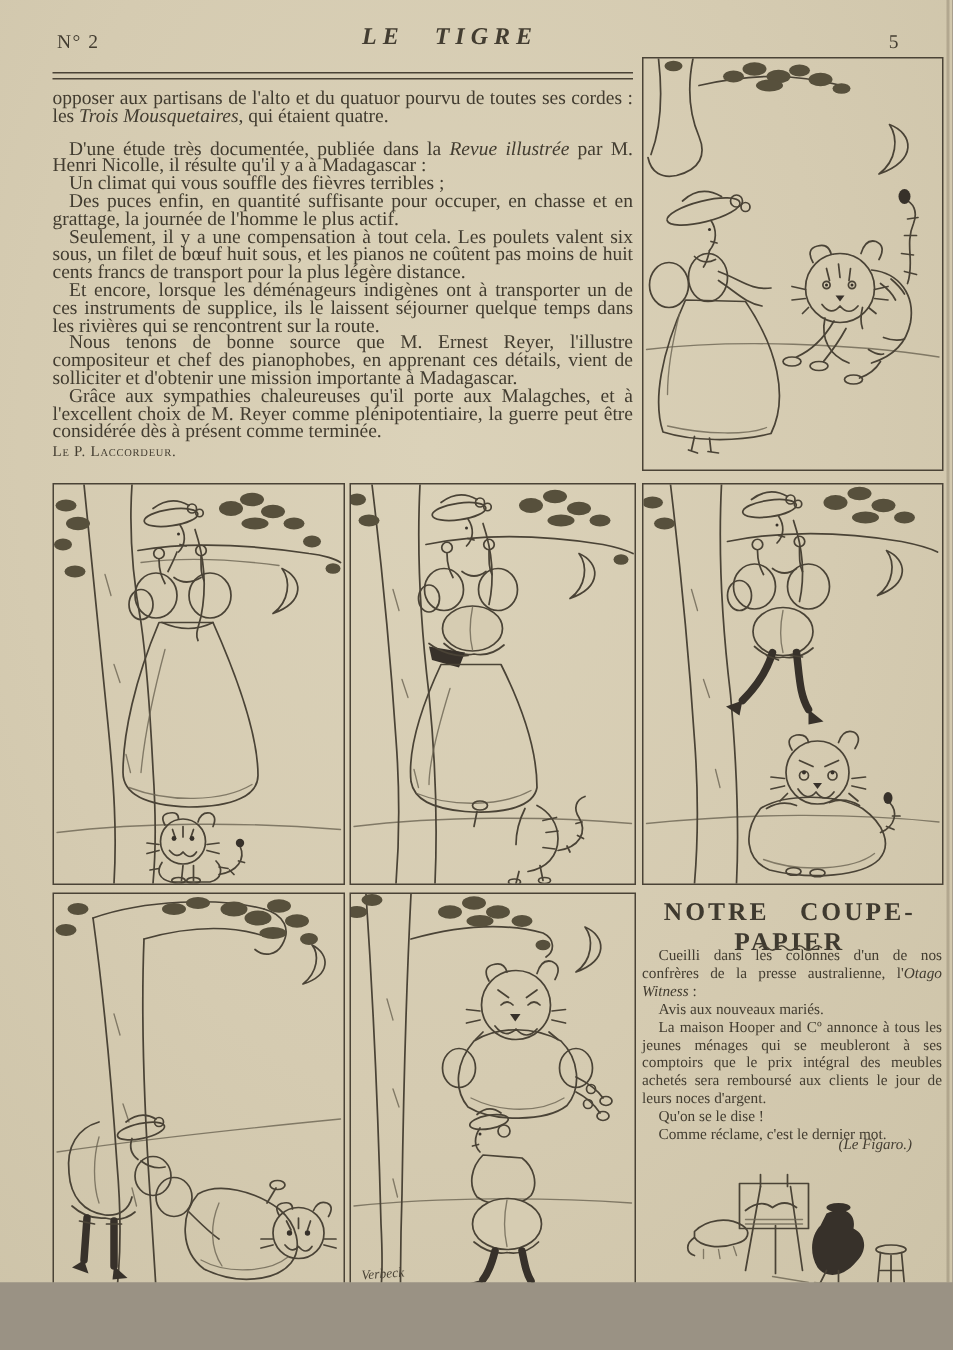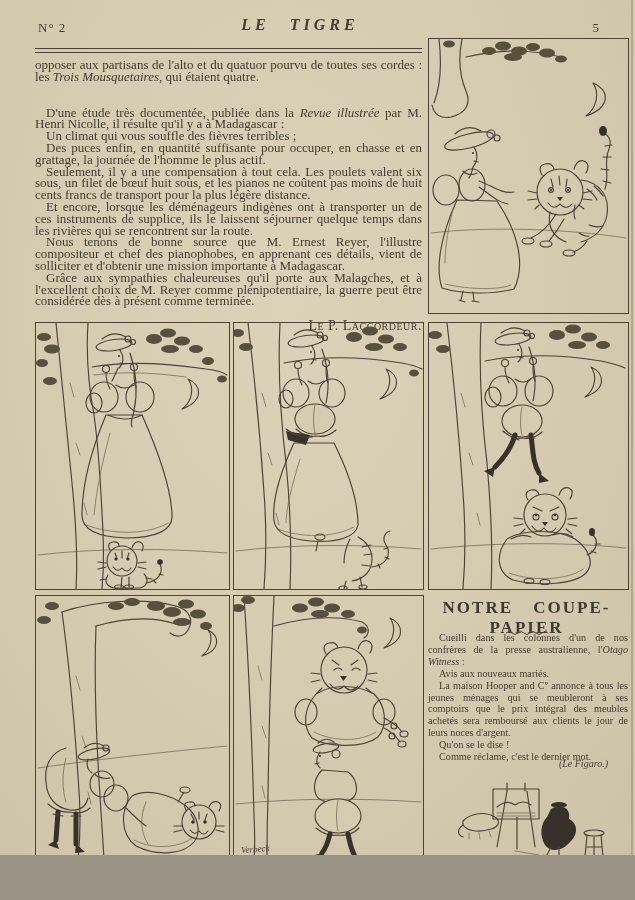--- a/index.html
+++ b/index.html
@@ -18,23 +18,23 @@
   .masthead{position:absolute;left:35px;top:16px;width:530px;text-align:center;
     font-size:16px;font-style:italic;font-weight:bold;letter-spacing:4px;word-spacing:12px;}
   .pagenum{position:absolute;right:36px;top:20px;font-size:13px;}
   .rule{position:absolute;left:35px;top:48px;width:387px;height:3px;
     border-top:1.5px solid #4a4336;border-bottom:1.5px solid #4a4336;}
   
   .article{position:absolute;left:35px;top:59px;width:387px;font-size:13px;
     line-height:11.8px;text-align:justify;color:#423c30;}
   .article p{margin:0;}
   .article p.ind{text-indent:11px;}
-  .article p.gap{margin-top:24px;}
-  .article-sig{position:absolute;left:35px;top:296px;width:387px;text-align:right;
-    font-variant:small-caps;font-size:14px;letter-spacing:.5px;padding-right:6px;margin-top:22px;}
+  .article p.gap{margin-top:10px;}
+  .article-sig{position:absolute;left:35px;top:296px;width:387px;
+    font-variant:small-caps;font-size:10px;letter-spacing:.5px;padding-right:6px;}
   
   .coupe-head{position:absolute;left:424px;top:598px;width:205px;text-align:center;
     font-size:17px;font-weight:bold;letter-spacing:2px;word-spacing:14px;color:#3f3a2f;}
   .coupe-div{position:absolute;left:505px;top:622px;width:46px;height:6px;}
   .coupe-body{position:absolute;left:428px;top:632px;width:200px;font-size:10.2px;
     line-height:11.9px;text-align:justify;color:#423c30;}
   .coupe-body p{margin:0;text-indent:11px;}
   .coupe-attr{position:absolute;left:428px;top:758px;width:180px;text-align:right;
     font-style:italic;font-size:10px;padding-right:14px;}
   

